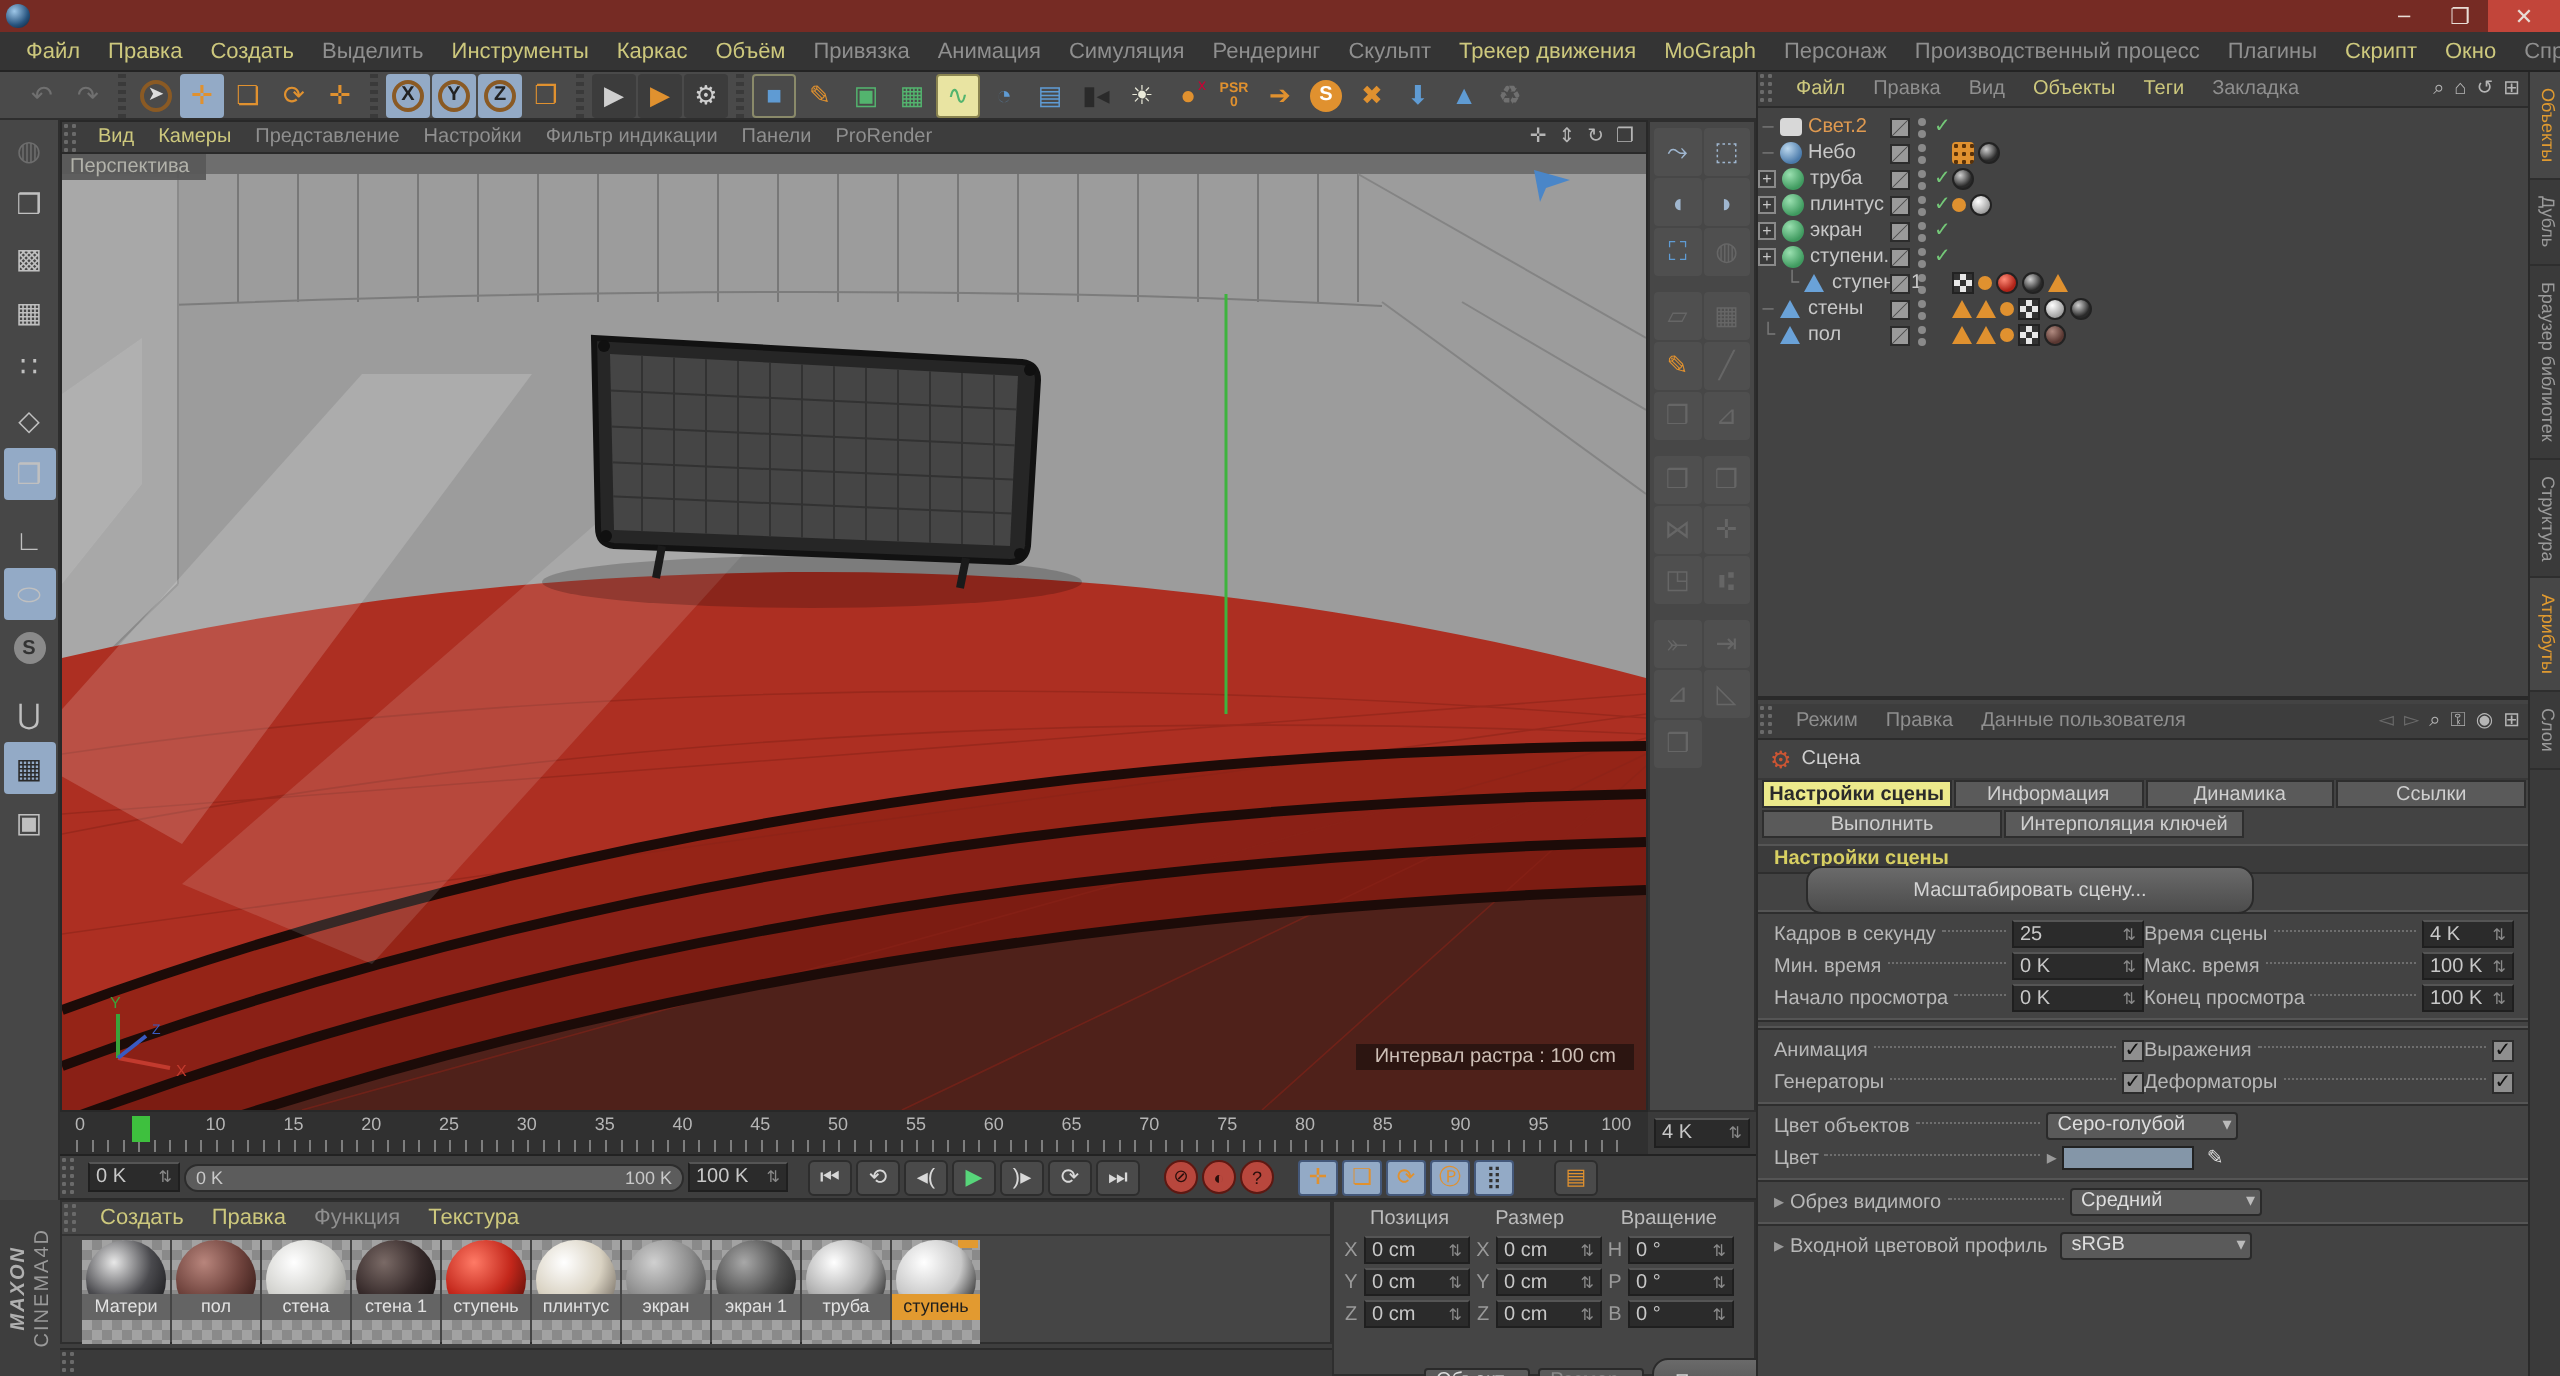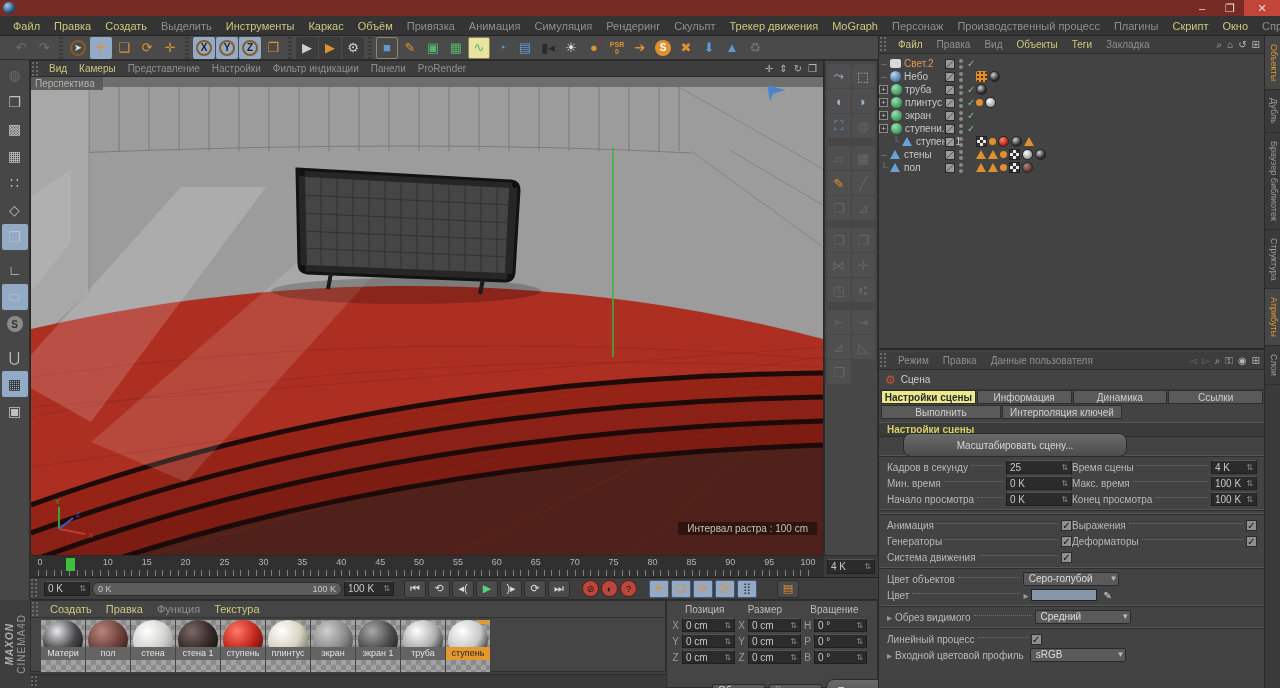--- a/index.html
+++ b/index.html
@@ -906,27 +906,20 @@
             <span class="alabel">Генераторы</span>
             <span class="leader"></span>
             <span class="chk on"></span>
           </div>
         <div class="half">
             <span class="alabel">Деформаторы</span>
             <span class="leader"></span>
             <span class="chk on"></span>
           </div>
       </div>
-      <div class="arow">
-        <div class="half">
-            <span class="alabel">Система движения</span>
-            <span class="leader"></span>
-            <span class="chk on"></span>
-          </div>
-      </div>
       <div class="amdivider"></div>
 
       <div class="arow">
         <span class="alabel">Цвет объектов</span>
           <span class="leader" style="max-width:62px;"></span>
         <div class="dd" style="width:96px;">Серо-голубой</div>
       </div>
       <div class="arow">
         <span class="alabel">Цвет</span>
           <span class="leader" style="max-width:108px;"></span>
@@ -937,25 +930,20 @@
       <div class="amdivider"></div>
 
       <div class="arow">
         <span class="arrowexp">▸</span>
         <span class="alabel">Обрез видимого</span>
           <span class="leader" style="max-width:58px;"></span>
         <div class="dd" style="width:96px;">Средний</div>
       </div>
       <div class="amdivider"></div>
 
-      <div class="arow">
-        <span class="alabel">Линейный процесс</span>
-          <span class="leader" style="max-width:50px;"></span>
-        <span class="chk on"></span>
-      </div>
       <div class="arow">
         <span class="arrowexp">▸</span>
         <span class="alabel">Входной цветовой профиль</span>
         <div class="dd" style="width:96px;margin-left:6px;">sRGB</div>
       </div>
 
     </div>
   </div>
 
   <div class="vstrip">

